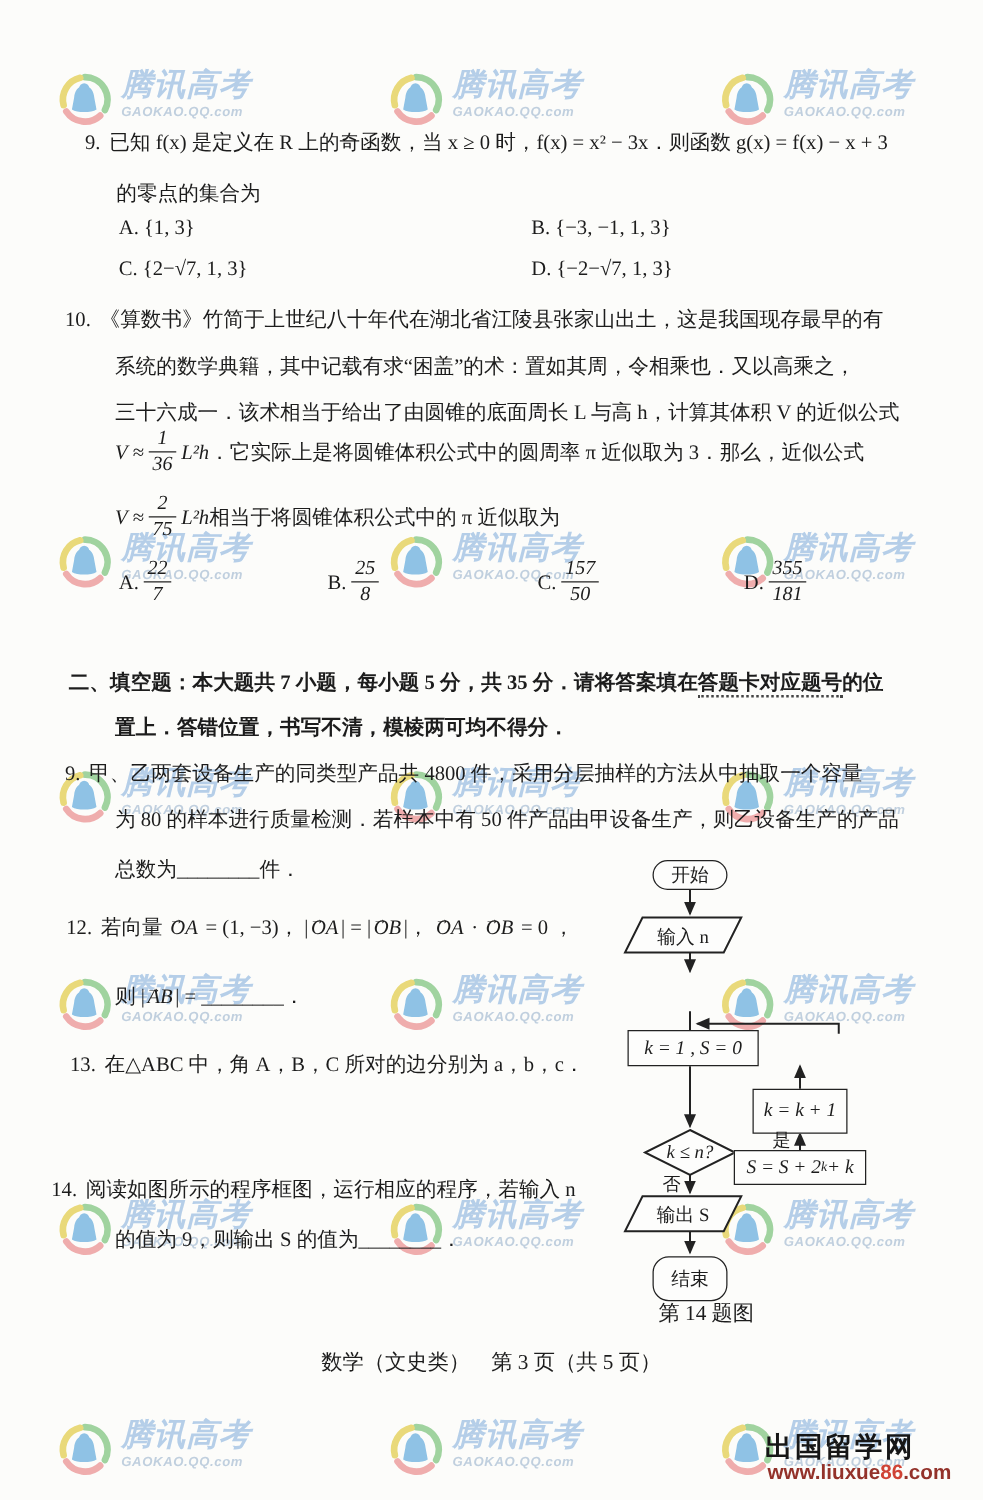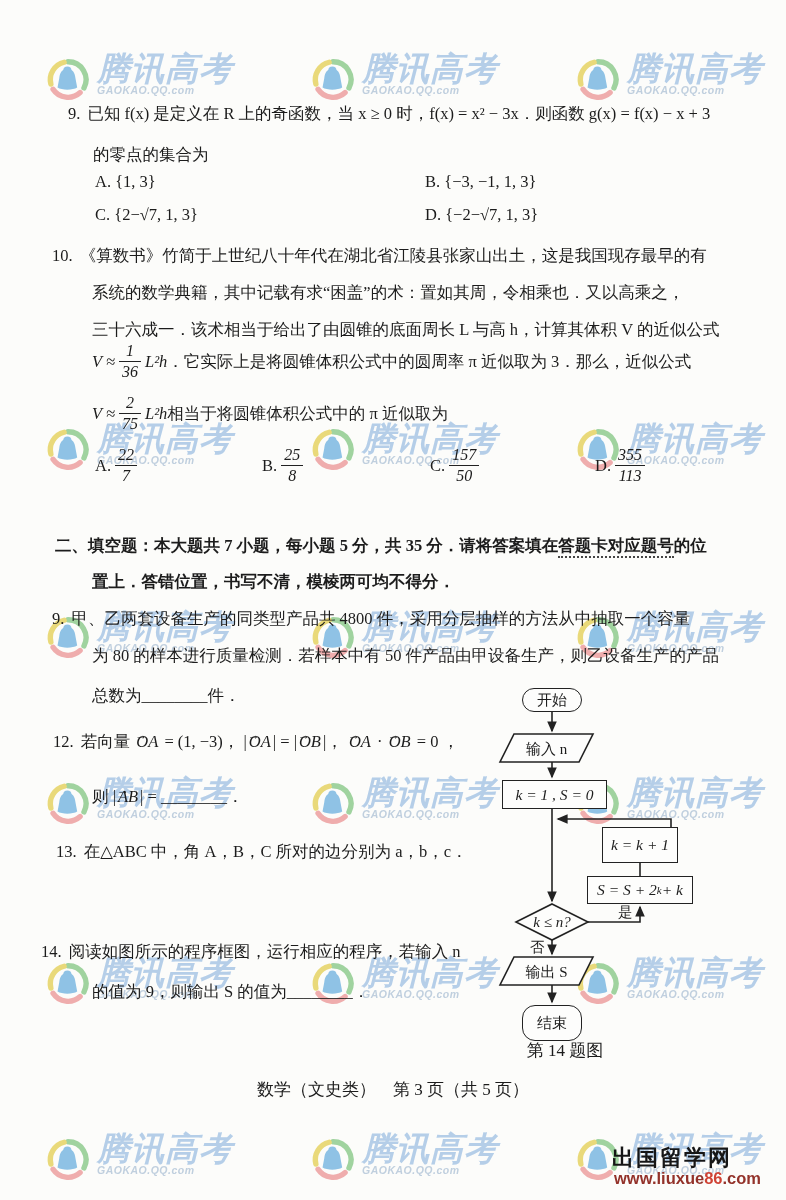--- a/index.html
+++ b/index.html
@@ -14,30 +14,30 @@
   .frac .fn{display:block;padding:0 3px;line-height:1.15;}
   .frac .fd{display:block;border-top:1.4px solid #222;padding:0 3px;line-height:1.25;}
   .vec{position:relative;font-style:italic;padding:0 2px;}
   .vec::after{content:"→";position:absolute;left:1px;top:-12px;font-size:12px;font-style:normal;letter-spacing:-1px;}
   .emph{border-bottom:2px dotted #444;padding-bottom:1px;}
   sup{font-size:11px;}
   
   .wm{position:absolute;display:flex;align-items:flex-start;z-index:1;opacity:.85;pointer-events:none;}
   .wm-logo{width:46px;height:46px;flex:0 0 46px;}
   .wm-txt{margin-left:6px;}
-  .wm-brand{font-family:Liberation Serif, serif;font-weight:bold;font-style:italic;
-            font-size:33px;line-height:27px;color:#a9c7e6;letter-spacing:1px;}
+  .wm-brand{font-family:Liberation Mono, monospace;font-weight:bold;font-style:italic;
+            font-size:25px;line-height:27px;color:#a9c7e6;letter-spacing:1px;}
   .wm-domain{font-family:"Liberation Sans","DejaVu Sans",sans-serif;font-weight:bold;font-style:italic;
              font-size:10.5px;color:#b6c8da;letter-spacing:.5px;margin-top:1px;}
   
   #flow{position:absolute;left:470px;top:682px;width:260px;height:390px;z-index:2;font-size:15px;}
   #flow svg{position:absolute;left:0;top:0;}
   .node{position:absolute;box-sizing:border-box;border:1.6px solid #222;background:#fdfdfc;
         display:flex;align-items:center;justify-content:center;font-size:15px;}
-  .node.math{font-style:italic;font-size:15.5px;font-family:"Liberation Serif",serif;}
+  .node.math{font-style:italic;font-size:15.5px;font-family:"Liberation Serif",serif;margin-top:44px;}
   .flabel{position:absolute;font-size:14.5px;}
   .ftext{position:absolute;display:flex;align-items:center;justify-content:center;font-size:15px;}
   
   #footer{position:absolute;left:0;top:1078px;width:786px;text-align:center;font-size:17px;z-index:2;}
   #site-name{position:absolute;left:612px;top:1143px;font-size:22px;font-weight:bold;letter-spacing:2px;z-index:3;
              font-family:"Liberation Sans","DejaVu Sans",sans-serif;color:#161616;}
   #site-url{position:absolute;left:614px;top:1169px;font-size:16.5px;font-weight:bold;z-index:3;
             font-family:"Liberation Sans","DejaVu Sans",sans-serif;color:#93322a;}
   #site-url .hot{color:#cf4335;}
 </style>
@@ -346,21 +346,21 @@
       <span>C.</span>
       <span class="frac">
         <span class="fn">157</span>
         <span class="fd">50</span>
       </span>
     </div>
   <div class="opt mathline" style="left:595px;top:441px;height:50px">
       <span>D.</span>
       <span class="frac">
         <span class="fn">355</span>
-        <span class="fd">113</span>
+        <span class="fd">181</span>
       </span>
     </div>
 
   <div class="line" style="left:55px;top:531px;font-weight:bold"><span>二、填空题：本大题共 7 小题，每小题 5 分，共 35 分．请将答案填在</span><span class="emph">答题卡对应题号</span><span>的位</span></div>
   <div class="line" style="left:92px;top:567px;font-weight:bold">置上．答错位置，书写不清，模棱两可均不得分．</div>
 
   <div class="line" style="left:52px;top:604px"><span class="qno">9.</span><span>甲、乙两套设备生产的同类型产品共 4800 件，采用分层抽样的方法从中抽取一个容量</span></div>
   <div class="line" style="left:92px;top:641px">为 80 的样本进行质量检测．若样本中有 50 件产品由甲设备生产，则乙设备生产的产品</div>
   <div class="line" style="left:92px;top:681px">总数为________件．</div>
 

